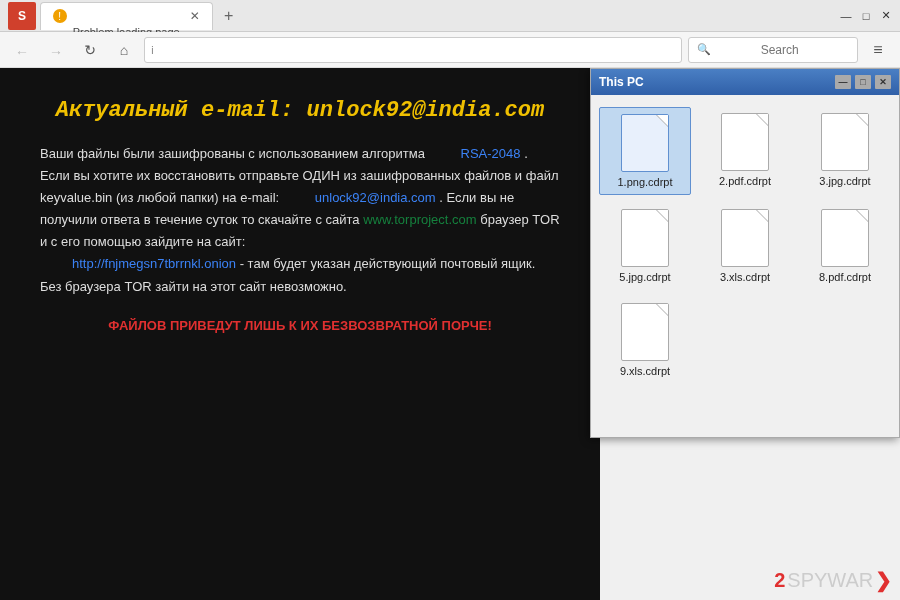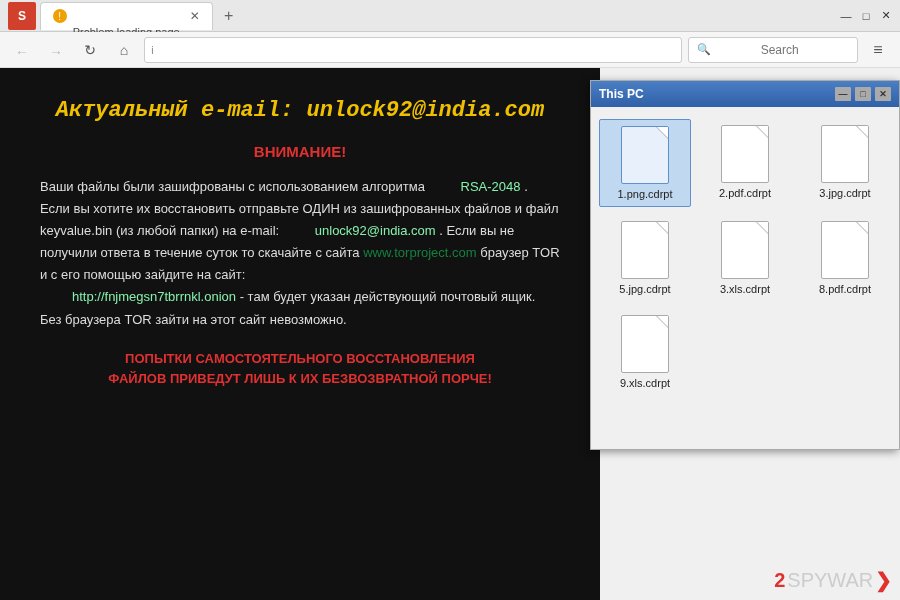--- a/index.html
+++ b/index.html
@@ -232,41 +232,41 @@
     }
 
     .ransom-body {
       color: #ddd;
       font-size: 13px;
       line-height: 1.7;
       text-align: left;
     }
 
     .ransom-body .highlight-red {
-      color: #86efac;
+      color: #3b82f6;
       padding-left: 32px;
     }
     .ransom-body .highlight-green {
       color: #15803d;
     }
 
     .ransom-warning {
       color: #e03030;
       font-size: 13px;
       font-weight: bold;
       text-align: center;
       margin-top: 18px;
       line-height: 1.6;
     }
 
     
     .file-panel {
       position: absolute;
       right: 0;
-      top: 12px;
+      top: 0;
       width: 310px;
       height: 370px;
       background: #f0f0f0;
       border: 1px solid #aaa;
       box-shadow: -2px 2px 8px rgba(0,0,0,0.4);
     }
 
     .file-panel-header {
       height: 26px;
       background: linear-gradient(to bottom, #4a7fc4, #3060a8);
@@ -419,35 +419,33 @@
       <span class="search-icon-small">🔍</span>
       <input class="search-input" type="text" placeholder="Search" style="">
     </div>
     <div class="menu-btn">≡</div>
   </div>
 
   <div class="page-content">
 
     <div class="ransomware-page">
       <div class="ransom-title">Актуальный e-mail: unlock92@india.com</div>
-      <div class="ransom-subtitle">ВНИМАНИЕ!</div>
       <div class="ransom-body">
         <span>Ваши файлы были зашифрованы с использованием алгоритма</span>
         <span class="highlight-red">RSA-2048</span>
         <span>. Если вы хотите их восстановить отправьте ОДИН из зашифрованных файлов и файл keyvalue.bin (из любой папки) на e-mail:</span>
         <span class="highlight-red">unlock92@india.com</span>
         <span>. Если вы не получили ответа в течение суток то скачайте с сайта</span>
         <span class="highlight-green">www.torproject.com</span>
         <span> браузер TOR и с его помощью зайдите на сайт:</span>
         <br>
         <span class="highlight-red">http://fnjmegsn7tbrrnkl.onion</span>
         <span> - там будет указан действующий почтовый ящик. Без браузера TOR зайти на этот сайт невозможно.</span>
       </div>
       <div class="ransom-warning">
-        <div>ПОПЫТКИ САМОСТОЯТЕЛЬНОГО ВОССТАНОВЛЕНИЯ</div>
         <div>ФАЙЛОВ ПРИВЕДУТ ЛИШЬ К ИХ БЕЗВОЗВРАТНОЙ ПОРЧЕ!</div>
       </div>
     </div>
 
     <div class="file-panel">
       <div class="file-panel-header">
         <span>This PC</span>
         <div class="file-panel-header-controls">
           <div class="fp-ctrl">—</div>
           <div class="fp-ctrl">□</div>

